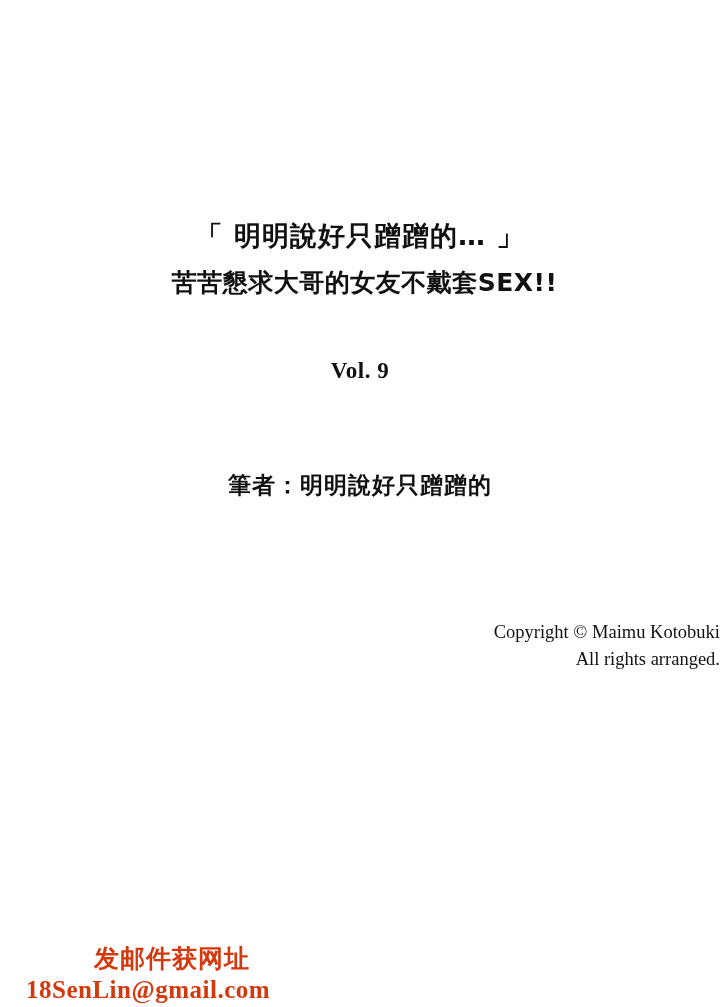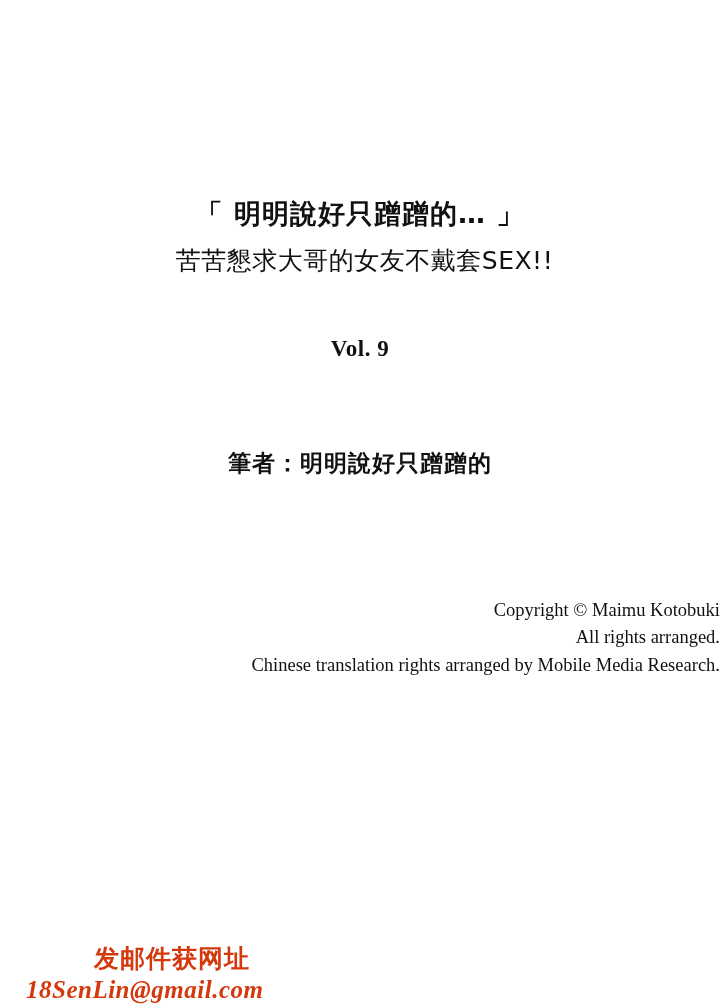--- a/index.html
+++ b/index.html
@@ -27,25 +27,26 @@
     width: 100%;
     text-align: center;
   }
   .title-line-1 {
     font-family: "DejaVu Sans", "Liberation Sans", sans-serif;
     font-size: 27px;
     font-weight: 700;
     letter-spacing: 1px;
     line-height: 1.35;
     color: #111;
+    margin-top: 22px;
   }
   .title-line-2 {
     font-family: "DejaVu Sans", "Liberation Sans", sans-serif;
     font-size: 25px;
-    font-weight: 400;
+    font-weight: 700;
     letter-spacing: 0.5px;
     line-height: 1.35;
     margin-top: 12px;
     color: #111;
     padding-left: 9px;
   }
   .volume {
     margin-top: 58px;
     font-family: "Liberation Serif", serif;
     font-size: 23px;
@@ -85,41 +86,39 @@
   .watermark .wm-line-1 {
     font-size: 25px;
     letter-spacing: 1px;
     padding-left: 68px;
     line-height: 1.25;
   }
   .watermark .wm-line-2 {
     font-size: 25px;
     letter-spacing: 0.5px;
     line-height: 1.25;
-    font-style: italic;
   }
 </style>
 </head>
 <body>
 
 <div class="page">
 
   <div class="title-block">
     <div class="title-line-1">「 明明說好只蹭蹭的… 」</div>
     <div class="title-line-2">苦苦懇求大哥的女友不戴套SEX!!</div>
   </div>
 
   <div class="volume">Vol. 9</div>
 
   <div class="author">筆者：明明說好只蹭蹭的</div>
 
   <div class="copyright-block">
     <div>Copyright © Maimu Kotobuki</div>
     <div>All rights arranged.</div>
-    <div>Chinese translation rights arranged by Mobile Media Research.</div>
   </div>
 
   <div class="watermark">
     <div class="wm-line-1">发邮件获网址</div>
     <div class="wm-line-2">18SenLin@gmail.com</div>
   </div>
 
 </div>
 
 </body></html>

